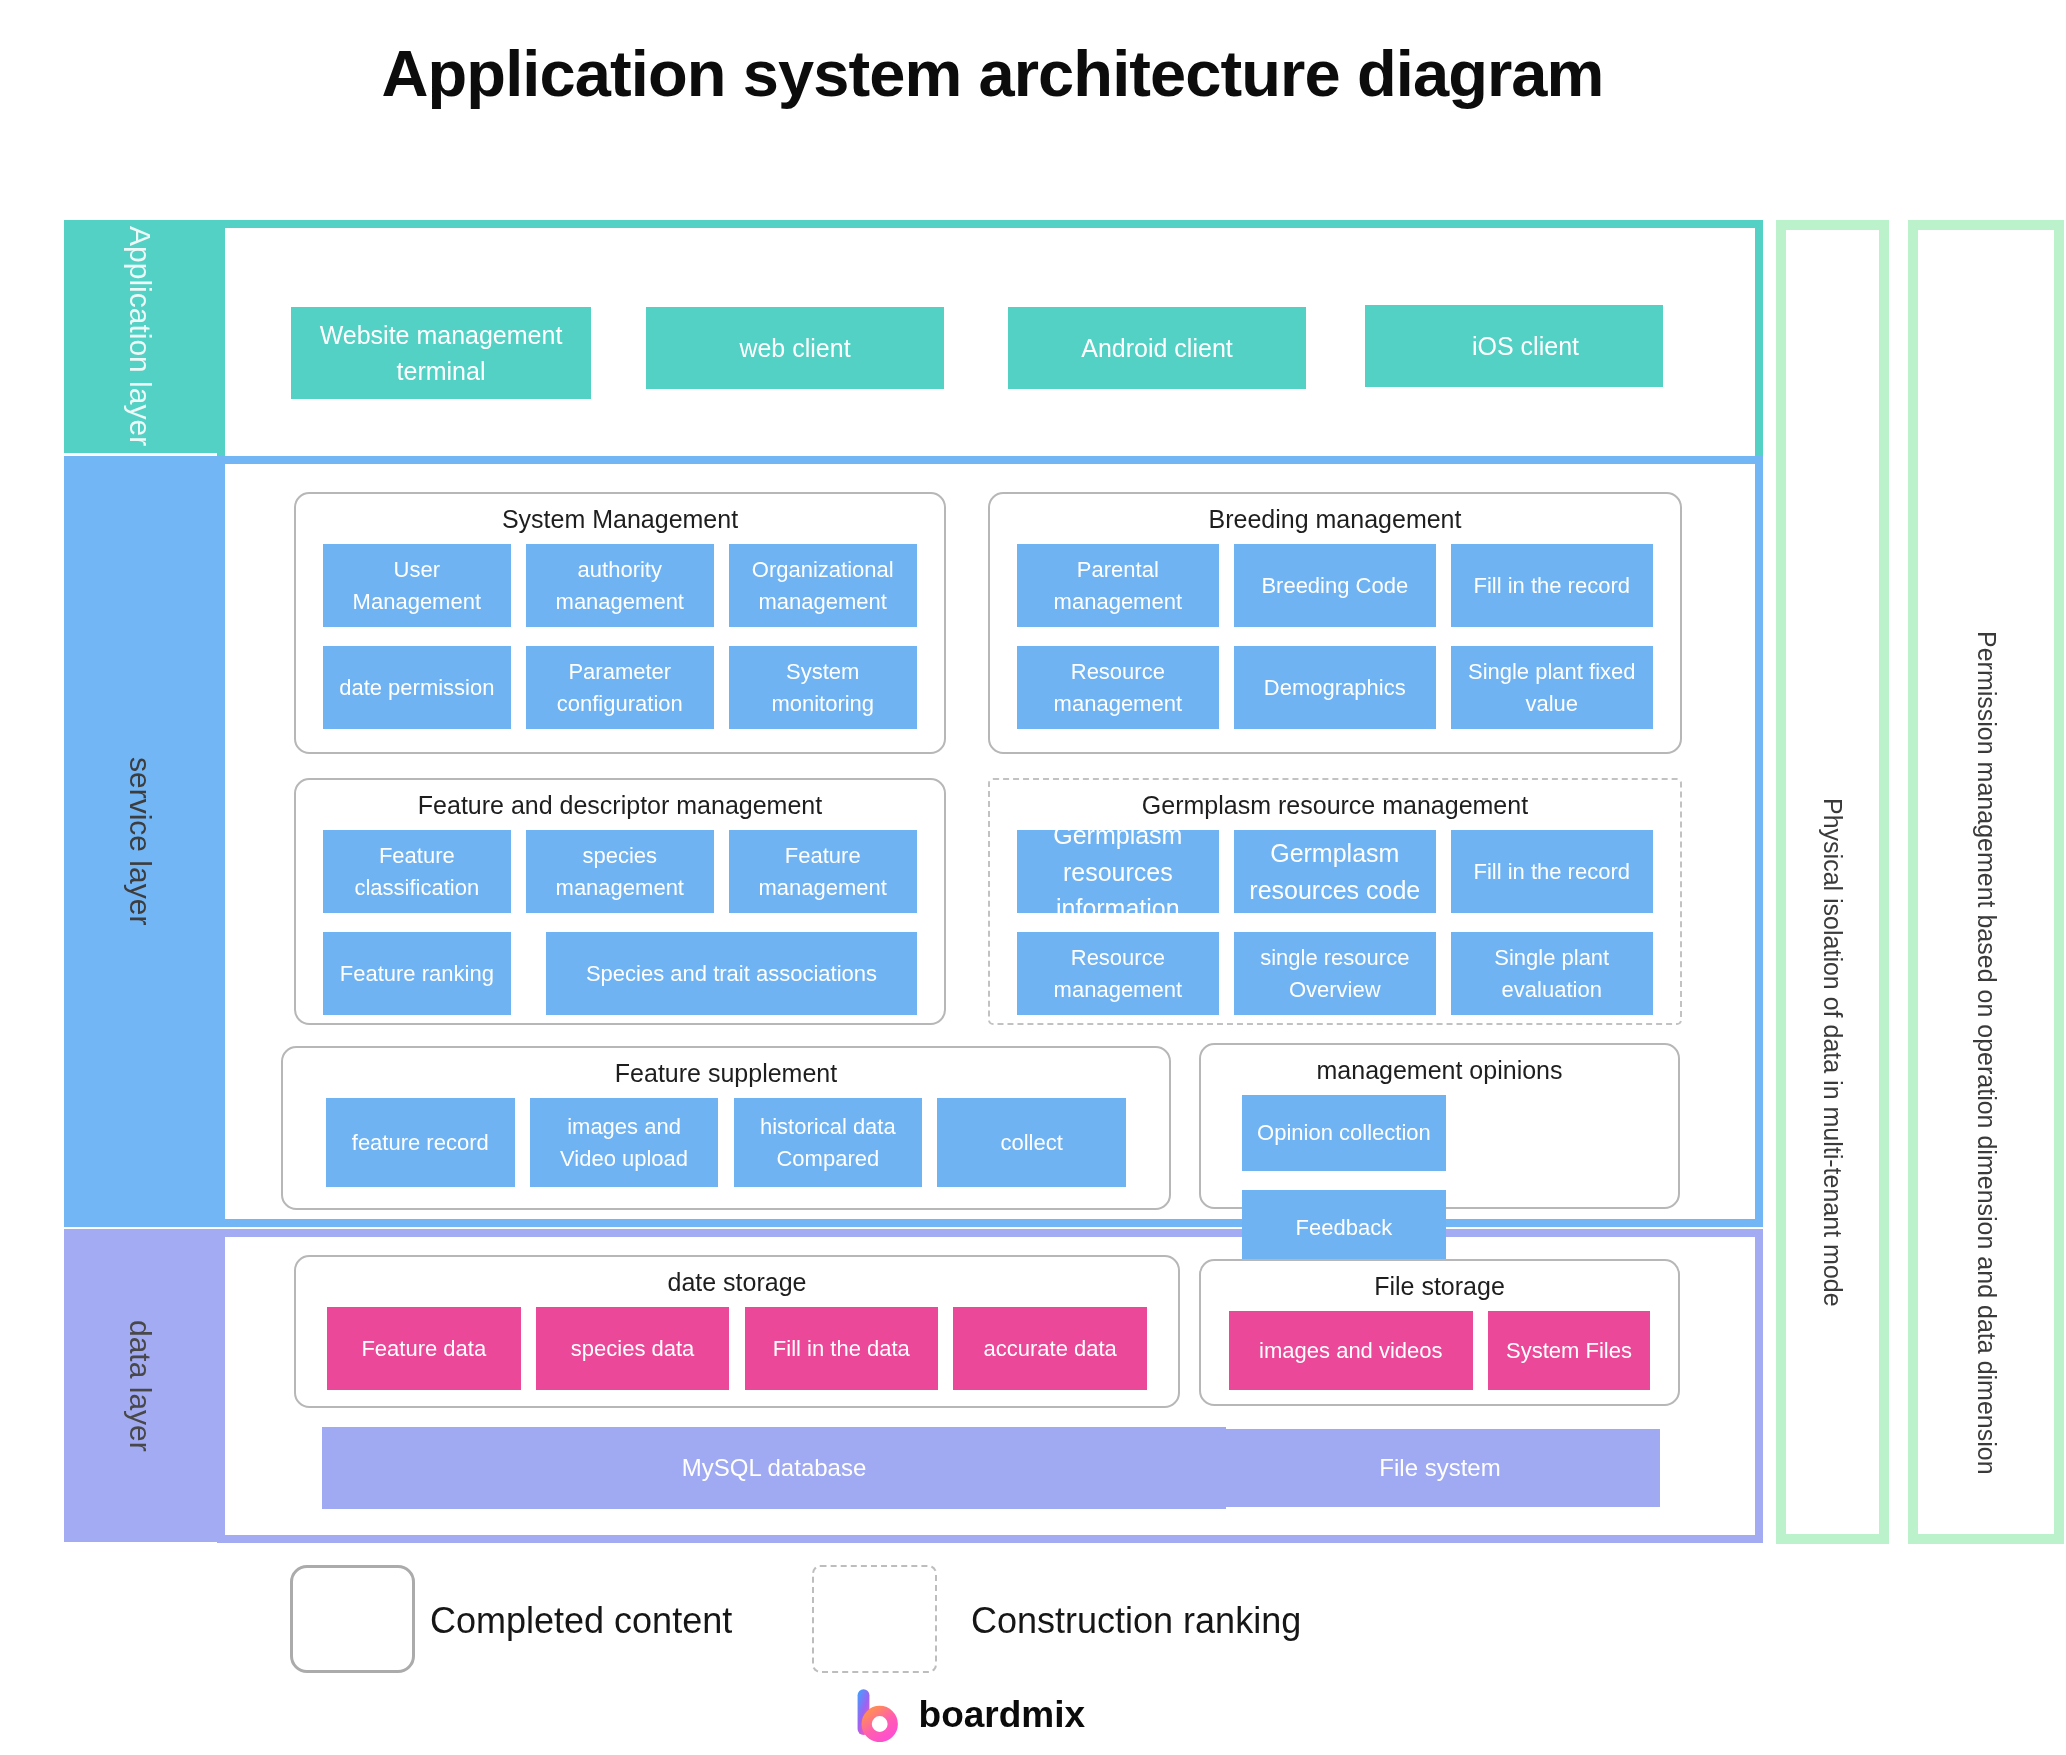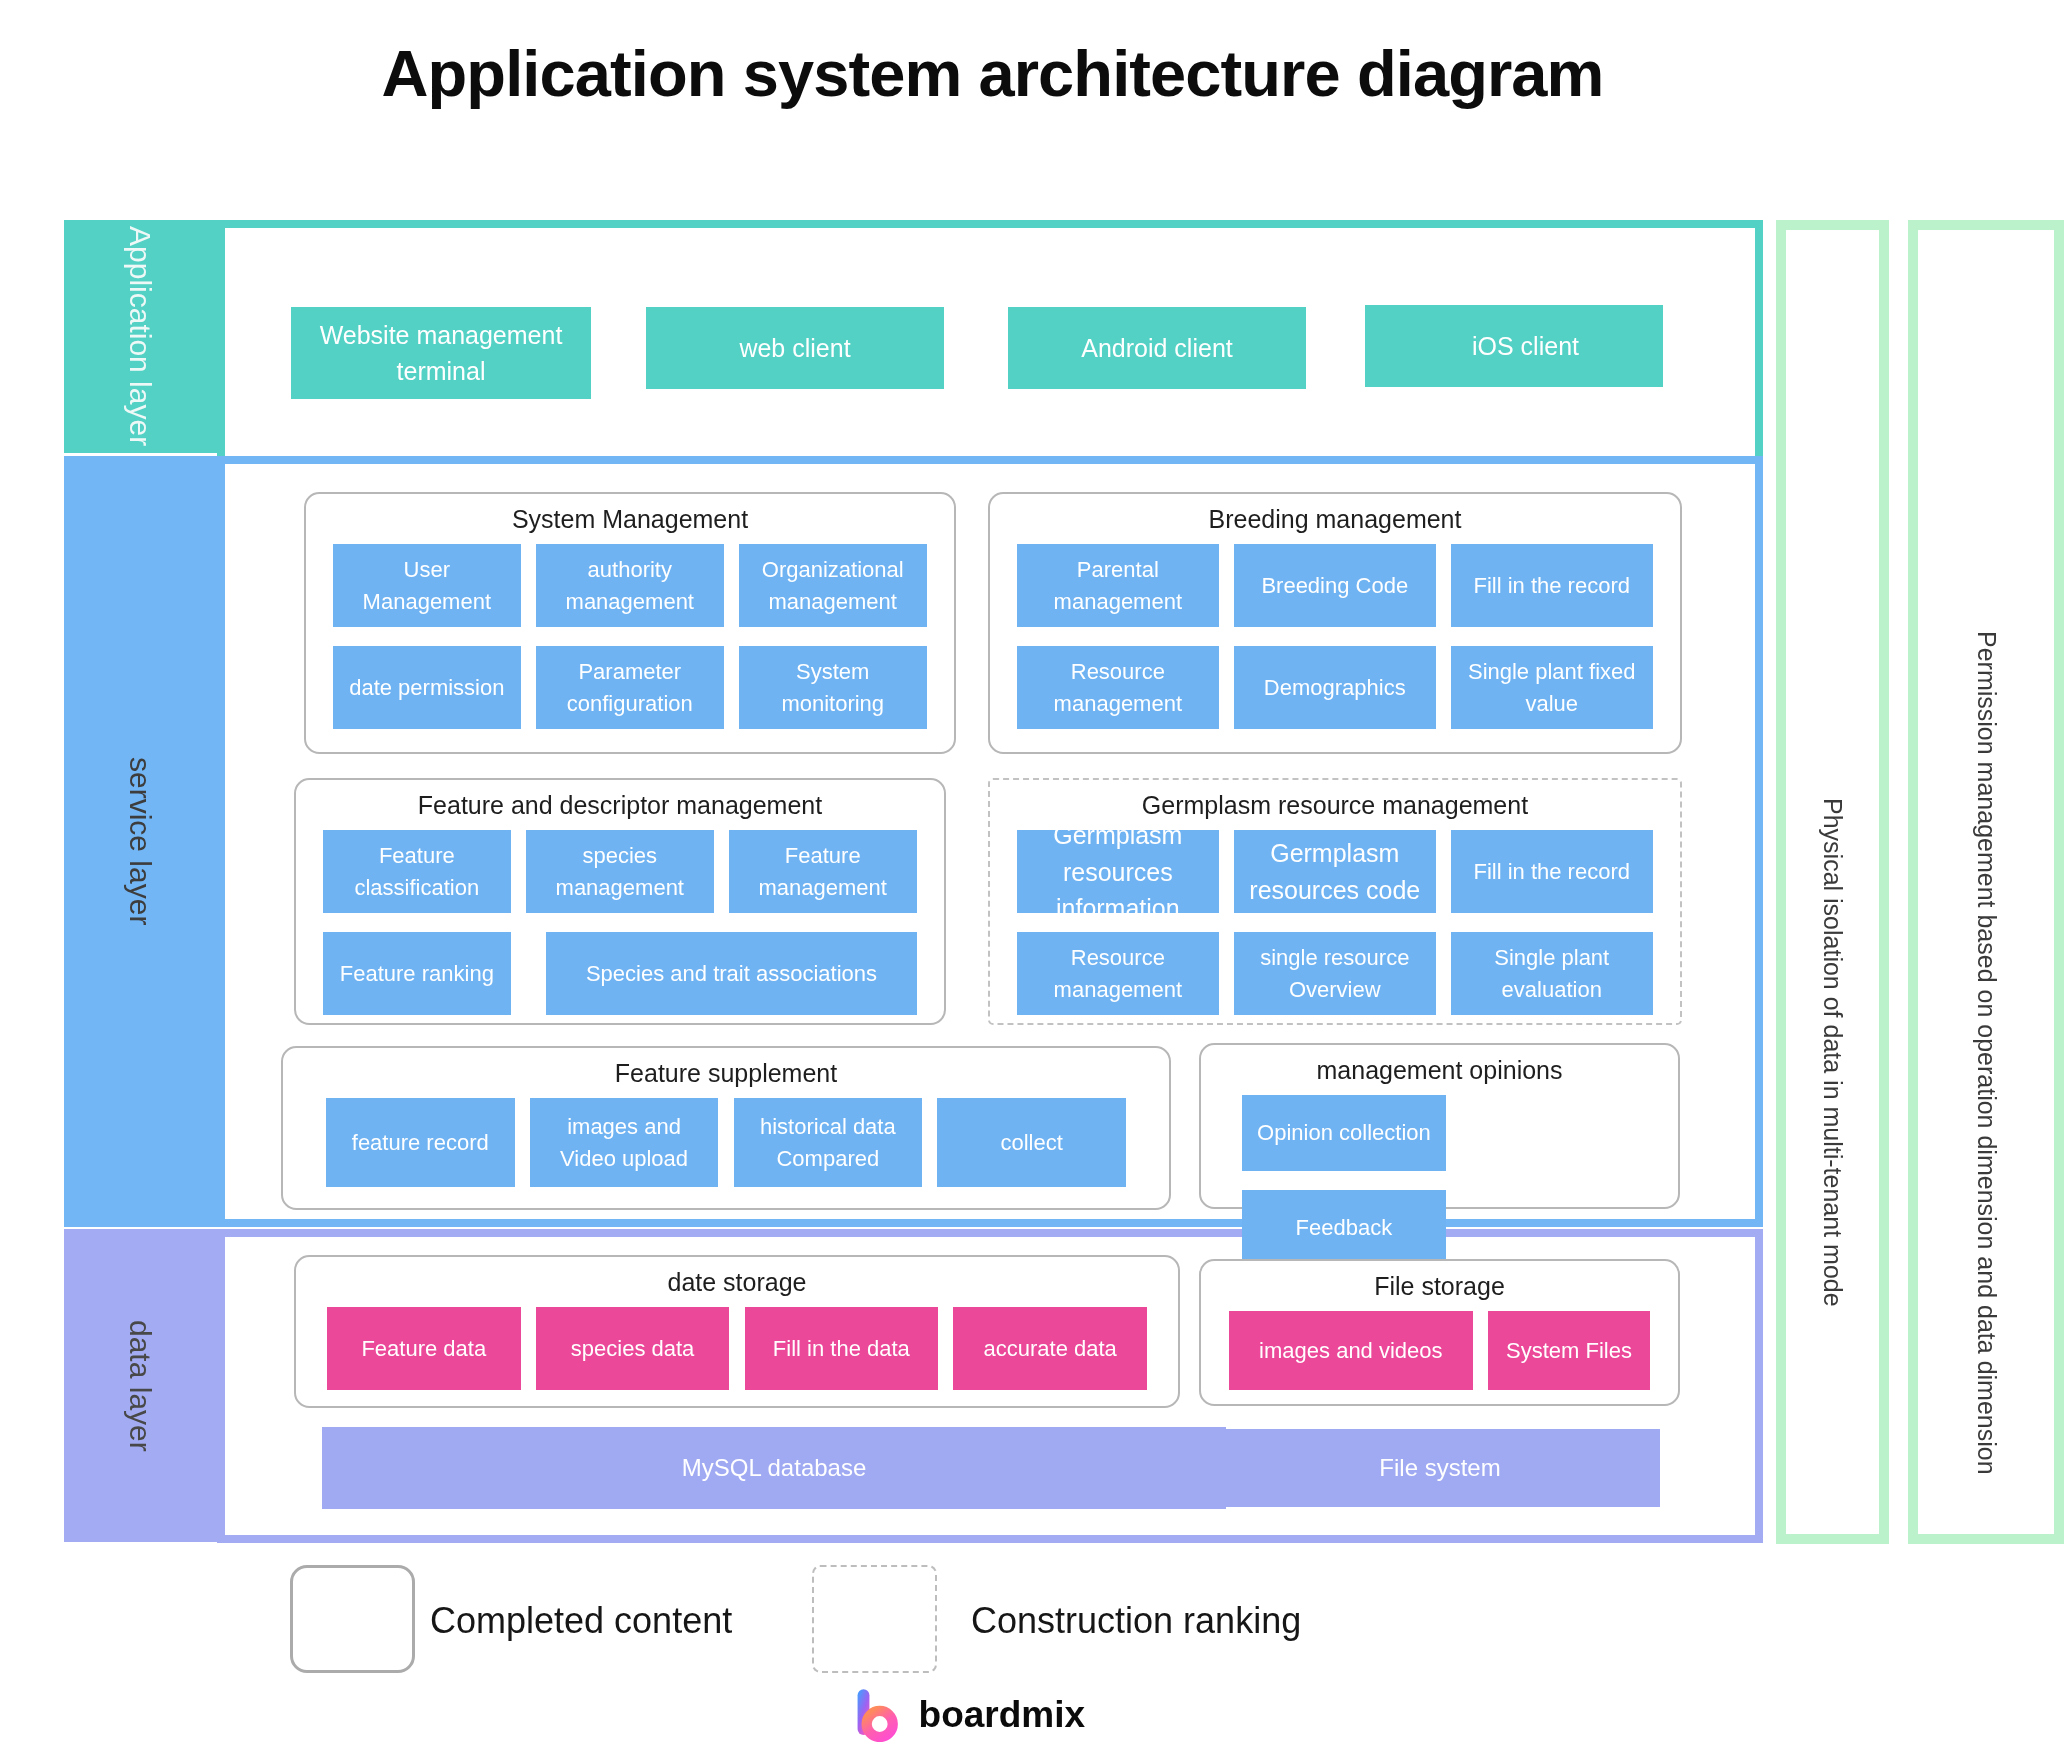--- a/index.html
+++ b/index.html
@@ -86,21 +86,21 @@
   </div>
   <div class="sidebar dat" style="left:64px; top:1229px; width:153px; height:313px;">
     <span>data layer</span>
   </div>
 
   <div class="tealbox" style="left:285px; top:307px; width:300px; height:92px;margin-left:6px;">Website management terminal</div>
   <div class="tealbox" style="left:646px; top:307px; width:298px; height:82px;">web client</div>
   <div class="tealbox" style="left:1008px; top:307px; width:298px; height:82px;">Android client</div>
   <div class="tealbox" style="left:1365px; top:305px; width:298px; height:82px;padding-left:40px;">iOS client</div>
 
-  <div class="group" style="left:304px; top:492px; width:652px; height:262px;">
+  <div class="group" style="left:294px; top:492px; width:652px; height:262px;">
     <div class="gtitle">System Management</div>
     <div class="grid">
       <div class="nbox w3">User Management</div>
       <div class="nbox w3">authority management</div>
       <div class="nbox w3">Organizational management</div>
       <div class="nbox w3">date permission</div>
       <div class="nbox w3">Parameter configuration</div>
       <div class="nbox w3">System monitoring</div>
     </div>
   </div>

